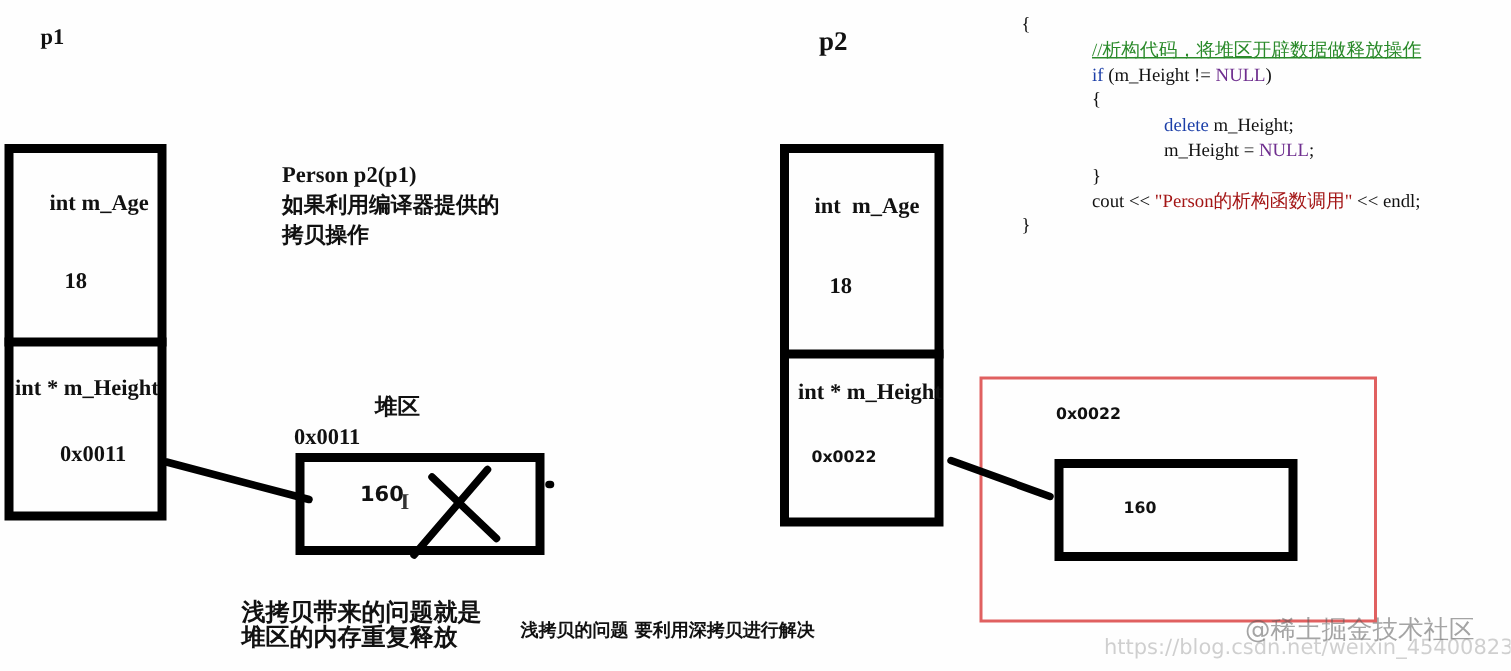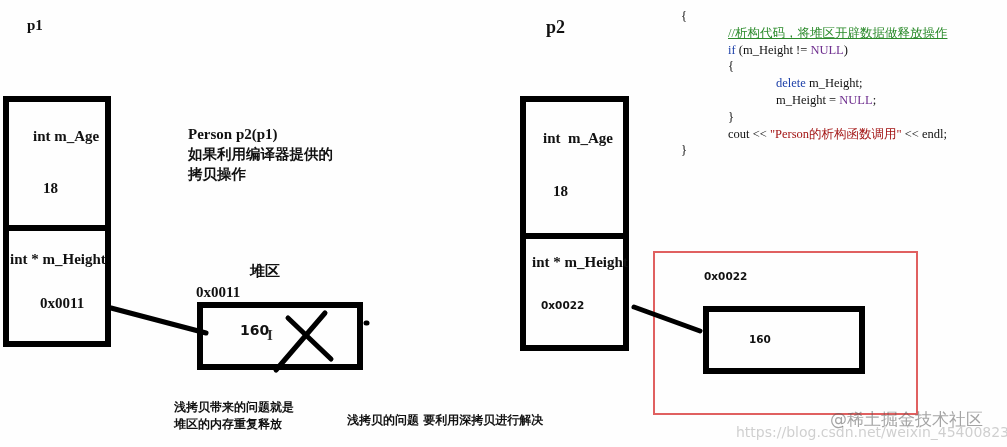--- a/index.html
+++ b/index.html
@@ -36,33 +36,33 @@
 <div class="abs serif" style="left:27px; top:17px; font-size:15px;">p1</div>
 
 <div class="box" style="left:3px; top:96px; width:108px; height:251px;"></div>
 <div class="divider" style="left:3px; top:225px; width:108px;"></div>
 
 <div class="abs serif" style="left:33px; top:128px; font-size:15px;">int m_Age</div>
 <div class="abs serif" style="left:43px; top:180px; font-size:15px;">18</div>
 <div class="abs serif" style="left:10px; top:251px; font-size:15px;">int * m_Height</div>
 <div class="abs serif" style="left:40px; top:295px; font-size:15px;">0x0011</div>
 
-<div class="abs" style="left:188px; top:124px; font-size:15px; line-height:20px;">
+<div class="abs" style="left:188px; top:107px; font-size:15px; line-height:20px;">
   <div class="serif">Person p2(p1)</div>
   <div class="sans" style="font-size:14.5px;">如果利用编译器提供的</div>
   <div class="sans" style="font-size:14.5px;">拷贝操作</div>
 </div>
 
 <div class="abs sans" style="left:250px; top:262px; font-size:15px;">堆区</div>
 <div class="abs serif" style="left:196px; top:284px; font-size:15px;">0x0011</div>
 <div class="box" style="left:197px; top:302px; width:166px; height:68px;"></div>
 <div class="abs sans" style="left:240px; top:322px; font-size:14px;">160</div>
 <div class="abs serif" style="left:267px; top:327px; font-size:15px; color:#333;">I</div>
 
-<div class="abs sans" style="left:161px; top:399px; font-size:12px; line-height:17px;margin-left:13px;">
+<div class="abs sans" style="left:161px; top:399px; font-size:16px; line-height:17px;">
   <div>浅拷贝带来的问题就是</div>
   <div>堆区的内存重复释放</div>
 </div>
 
 <div class="abs sans" style="left:347px; top:412px; font-size:12px;">浅拷贝的问题 要利用深拷贝进行解决</div>
 
 <div class="abs serif" style="left:546px; top:17px; font-size:18px;text-align:right;">p2</div>
 
 <div class="box" style="left:520px; top:96px; width:109px; height:255px;"></div>
 <div class="divider" style="left:520px; top:233px; width:109px;"></div>

